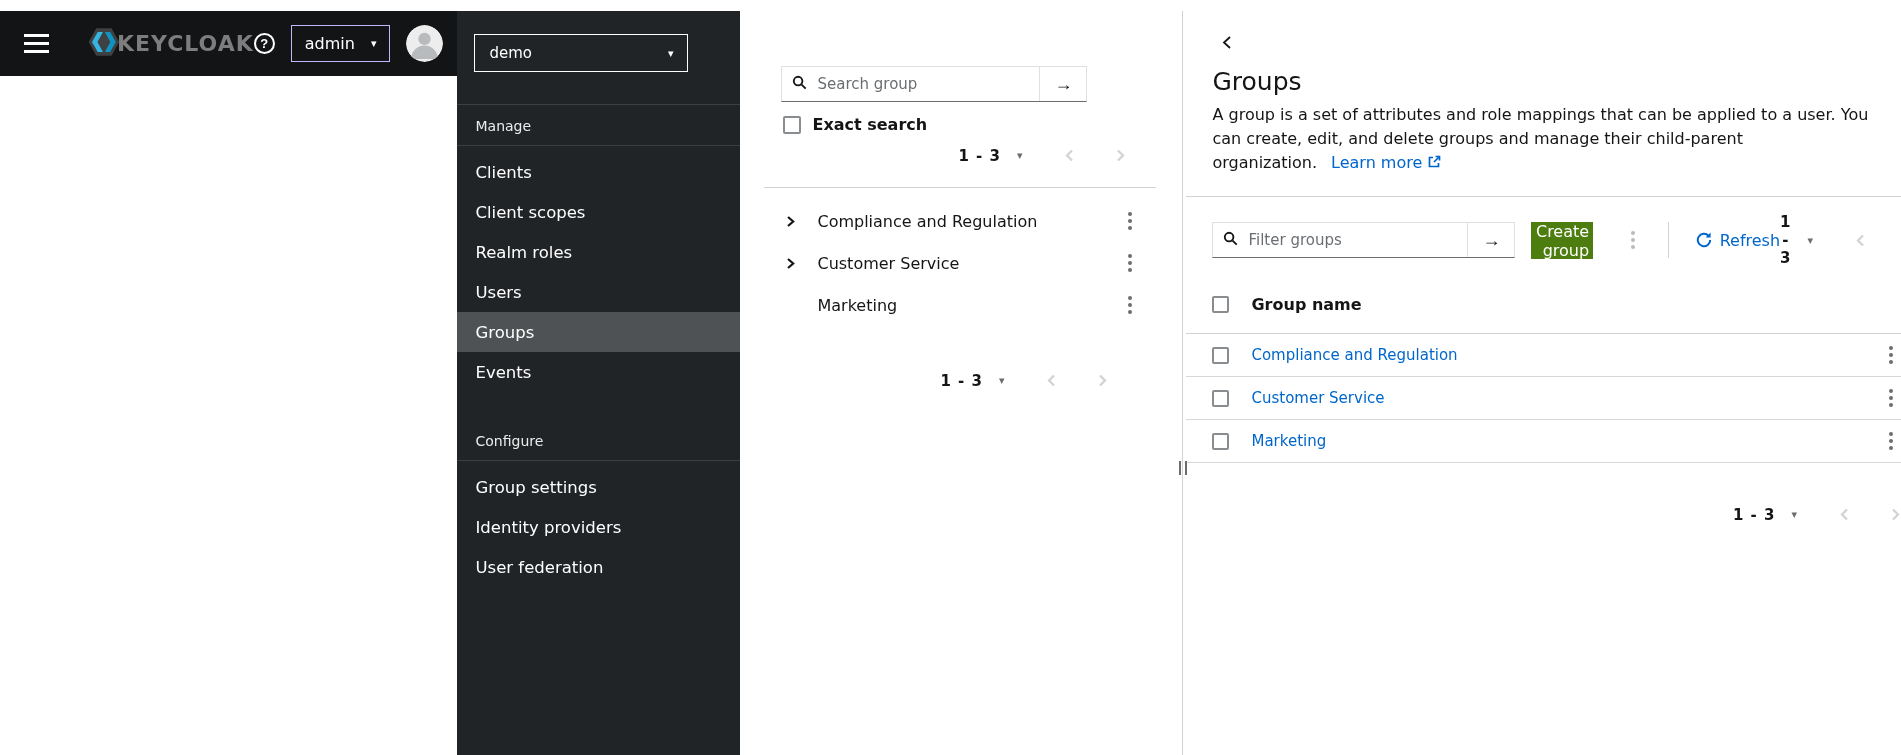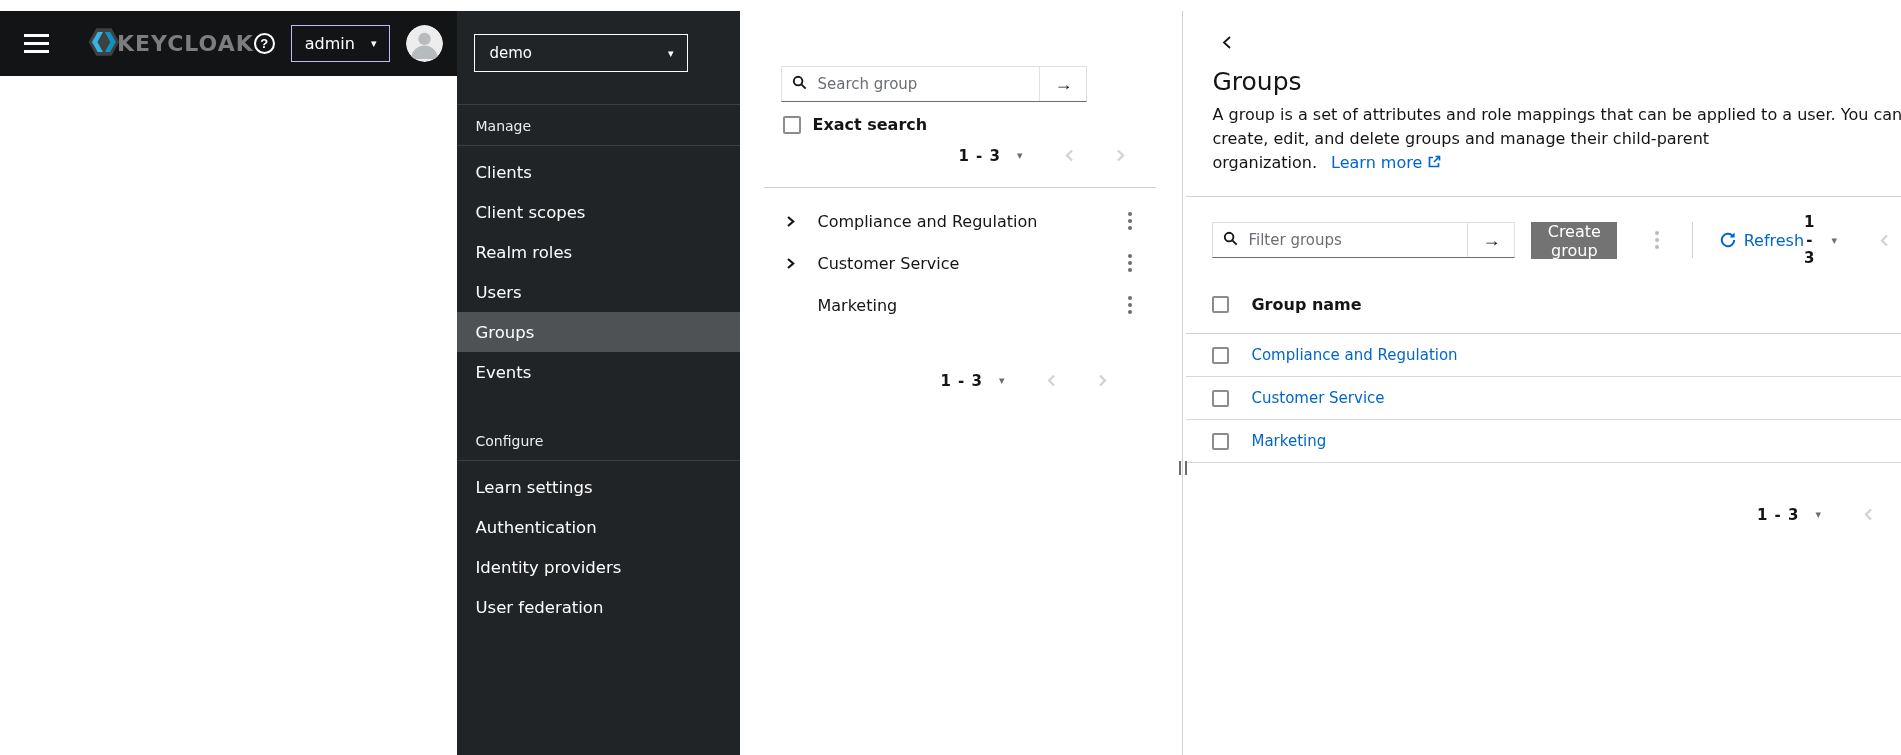--- a/index.html
+++ b/index.html
@@ -97,22 +97,22 @@
   .back-btn { margin:22px 0 0 26px; width:30px; background:none; border:none; cursor:pointer; padding:2px; align-self:flex-start; }
   .page-header { padding:12px 46px 0 26px; }
   .page-title { font-size:25px; font-weight:400; margin:0 0 7px; }
   .page-desc { font-size:16px; line-height:1.5; margin:0; max-width:1135px; }
   .learn-more { color:#0066cc; text-decoration:none; margin-left:14px; white-space:nowrap; cursor:pointer; }
   .learn-more svg { vertical-align:-1px; margin-left:5px; }
   .full-divider { border:none; border-top:1px solid #d2d2d2; margin:21px 0 0; }
 
   .toolbar { display:flex; align-items:center; padding:16px 8px 15px 26px; }
   .filter-group { width:303px; flex:0 0 303px; }
-  .create-btn { margin-left:16px; height:37px; padding:0 16px; background:#737373; color:#fff;
-    border:none; font-size:16px; font-family:inherit; cursor:pointer; }
+  .create-btn { margin-left:16px; height:37px; padding:0 4px; background:#4d7c0f; color:#fff;
+    border:none; font-size:16px; font-family:inherit; cursor:pointer;text-align:right; }
   .toolbar .kebab { margin-left:32px; }
   .toolbar-sep { width:1px; height:36px; background:#d2d2d2; margin:0 27px; }
   .refresh-btn { background:none; border:none; cursor:pointer; color:#0066cc; font-size:16px; font-family:inherit;
     display:flex; align-items:center; gap:8px; padding:0; }
   .toolbar .pagination { margin-left:auto; padding-right:6px; }
 
   .grid { margin-top:7px; }
   .grid-header { display:flex; align-items:center; height:45px; padding:0 36px 13px 26px;
     border-bottom:1px solid #d2d2d2; font-weight:bold; font-size:16px; }
   .grid-header .checkbox { margin-right:22px; }
@@ -177,22 +177,21 @@
         <li class="nav-item">Client scopes</li>
         <li class="nav-item">Realm roles</li>
         <li class="nav-item">Users</li>
         <li class="nav-item selected">Groups</li>
         <li class="nav-item">Events</li>
       </ul>
       <div class="configure-section">
         <h3 class="section-label">Configure</h3>
         <hr class="nav-divider">
         <ul class="nav-list">
-          <li class="nav-item">Learn settings</li>
-          <li class="nav-item">Authentication</li>
+          <li class="nav-item">Group settings</li>
           <li class="nav-item">Identity providers</li>
           <li class="nav-item">User federation</li>
         </ul>
       </div>
     </nav>
 
     <aside class="tree-panel">
       <div class="tree-search-row">
         <div class="search-group">
           <div class="search-field">

